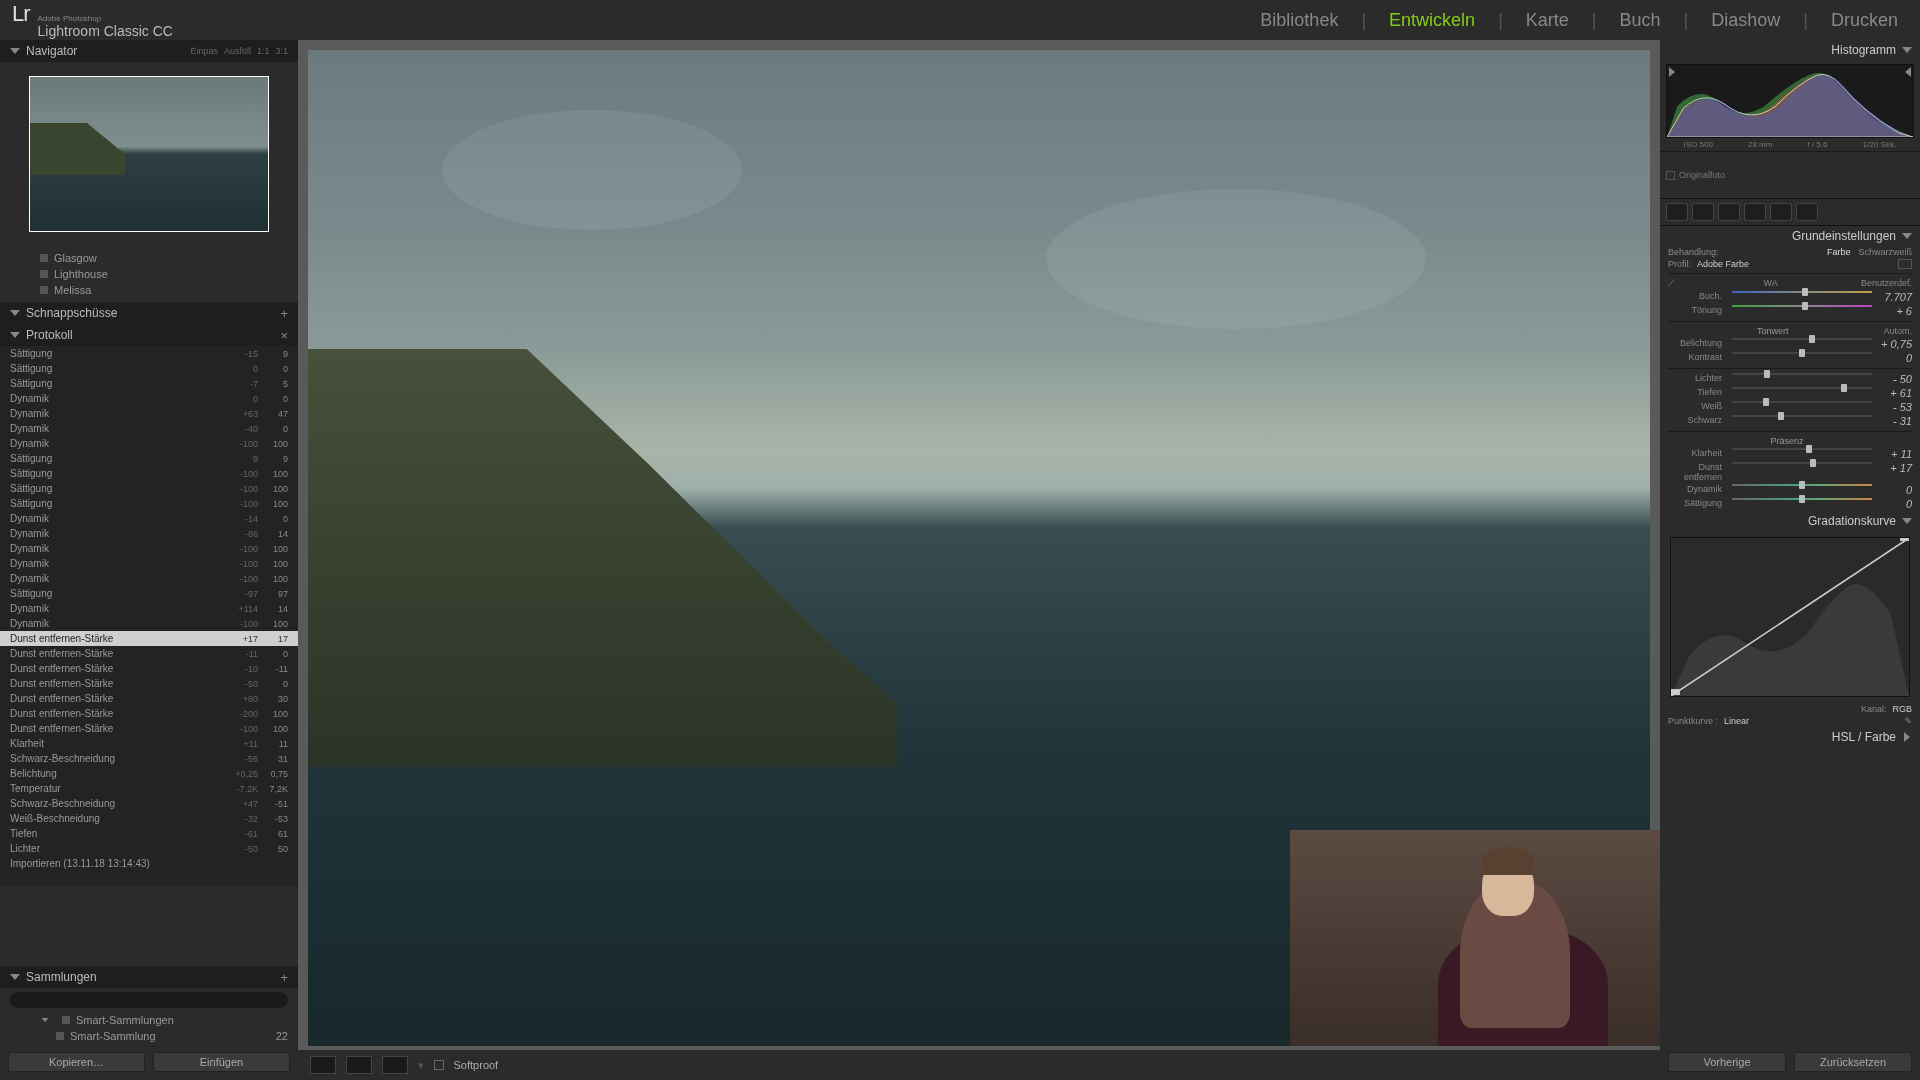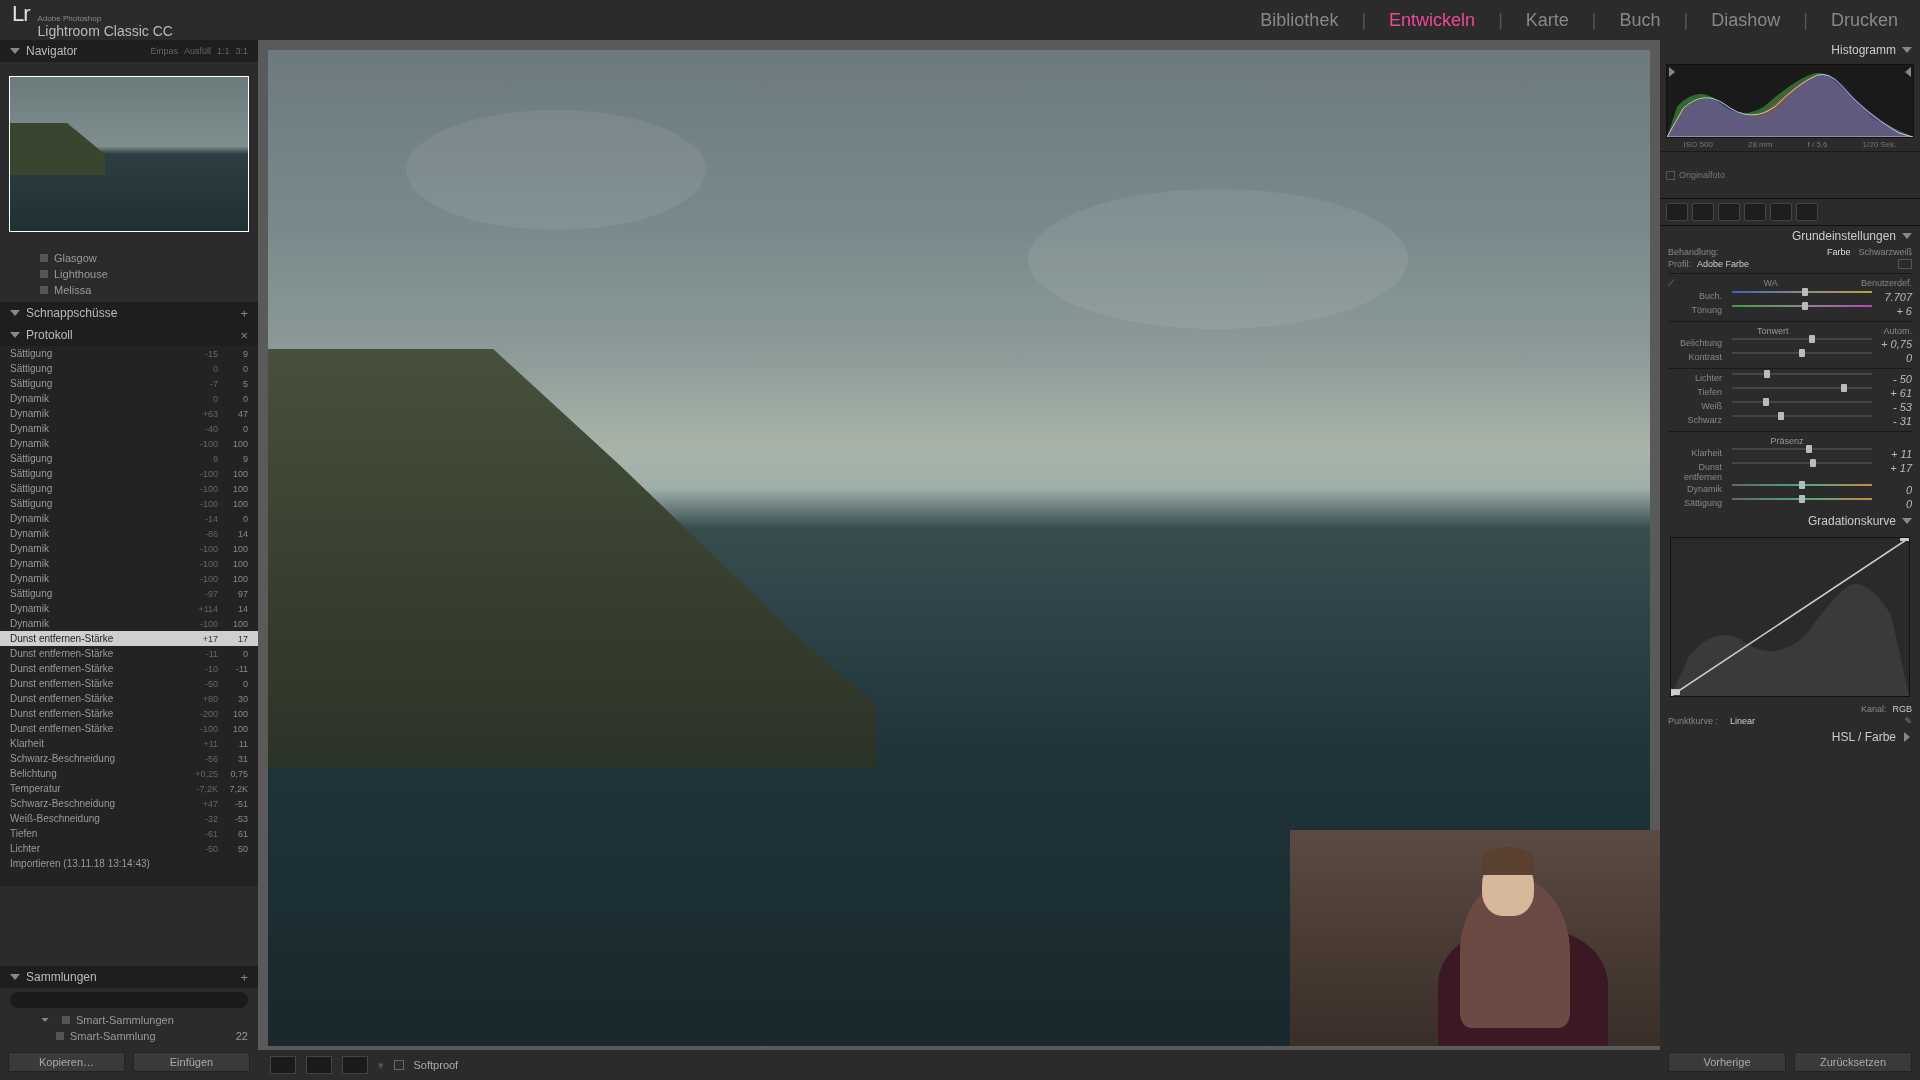--- a/index.html
+++ b/index.html
@@ -10,27 +10,27 @@
 
 
 .topbar { height: 40px; background: #2b2b2b; display: flex; align-items: center; padding: 0 12px; }
 .logo { display: flex; align-items: baseline; gap: 8px; }
 .lr { font-size: 22px; font-weight: 300; color: #e0e0e0; letter-spacing: -1px; }
 .lr-sub { display: flex; flex-direction: column; line-height: 1.1; }
 .lr-sub .tiny { font-size: 8px; color: #888; }
 .lr-sub .name { font-size: 14px; color: #bbb; font-weight: 400; }
 .modules { margin-left: auto; display: flex; gap: 13px; font-size: 18px; }
 .mod-item { padding: 4px 10px; color: #888; cursor: pointer; }
-.mod-item.active { color: #ec4899; }
+.mod-item.active { color: #84cc16; }
 .mod-sep { color: #555; align-self: center; }
 
 
 .body { display: flex; height: calc(1080px - 40px); background: #404040; }
 .panel { background: #2b2b2b; display: flex; flex-direction: column; }
-.left { width: 258px; }
+.left { width: 298px; }
 .right { width: 260px; }
 .center { flex: 1; display: flex; flex-direction: column; background: #5a5a5a; position: relative; }
 
 .section-head { display: flex; align-items: center; padding: 4px 10px; background: #1e1e1e; font-size: 12px; color: #bbb; height: 22px; }
 .tri { width: 0; height: 0; border-left: 5px solid transparent; border-right: 5px solid transparent; margin-right: 6px; }
 .tri.down { border-top: 6px solid #888; }
 .sec-extra { margin-left: auto; font-size: 9px; color: #666; display:flex; gap:6px; }
 .plus { margin-left: auto; color: #888; font-size: 13px; }
 
 
@@ -566,21 +566,21 @@
           <rect x="0" y="156" width="6" height="6" fill="#ccc" transform="translate(0,-3)"></rect>
           <rect x="154" y="0" width="6" height="6" fill="#ccc" transform="translate(0,-3)"></rect>
         </svg>
       </div>
       <div class="subrow" style="justify-content:flex-end;">
         <span class="small-txt">Kanal:</span>
         <span style="color:#ccc;">RGB</span>
       </div>
       <div class="subrow">
         <span class="small-txt">Punktkurve :</span>
-        <span style="color:#ccc;flex:1;margin-left:6px;">Linear</span>
+        <span style="color:#ccc;flex:1;">Linear</span>
         <span>✎</span>
       </div>
 
       <div class="panel-title-r just-right">
         <span>HSL / Farbe</span>
         <span class="tri-r" style="margin-left:6px;transform:rotate(-90deg);"></span>
       </div>
 
       <div style="flex:1"></div>
       <div class="btn-row">

